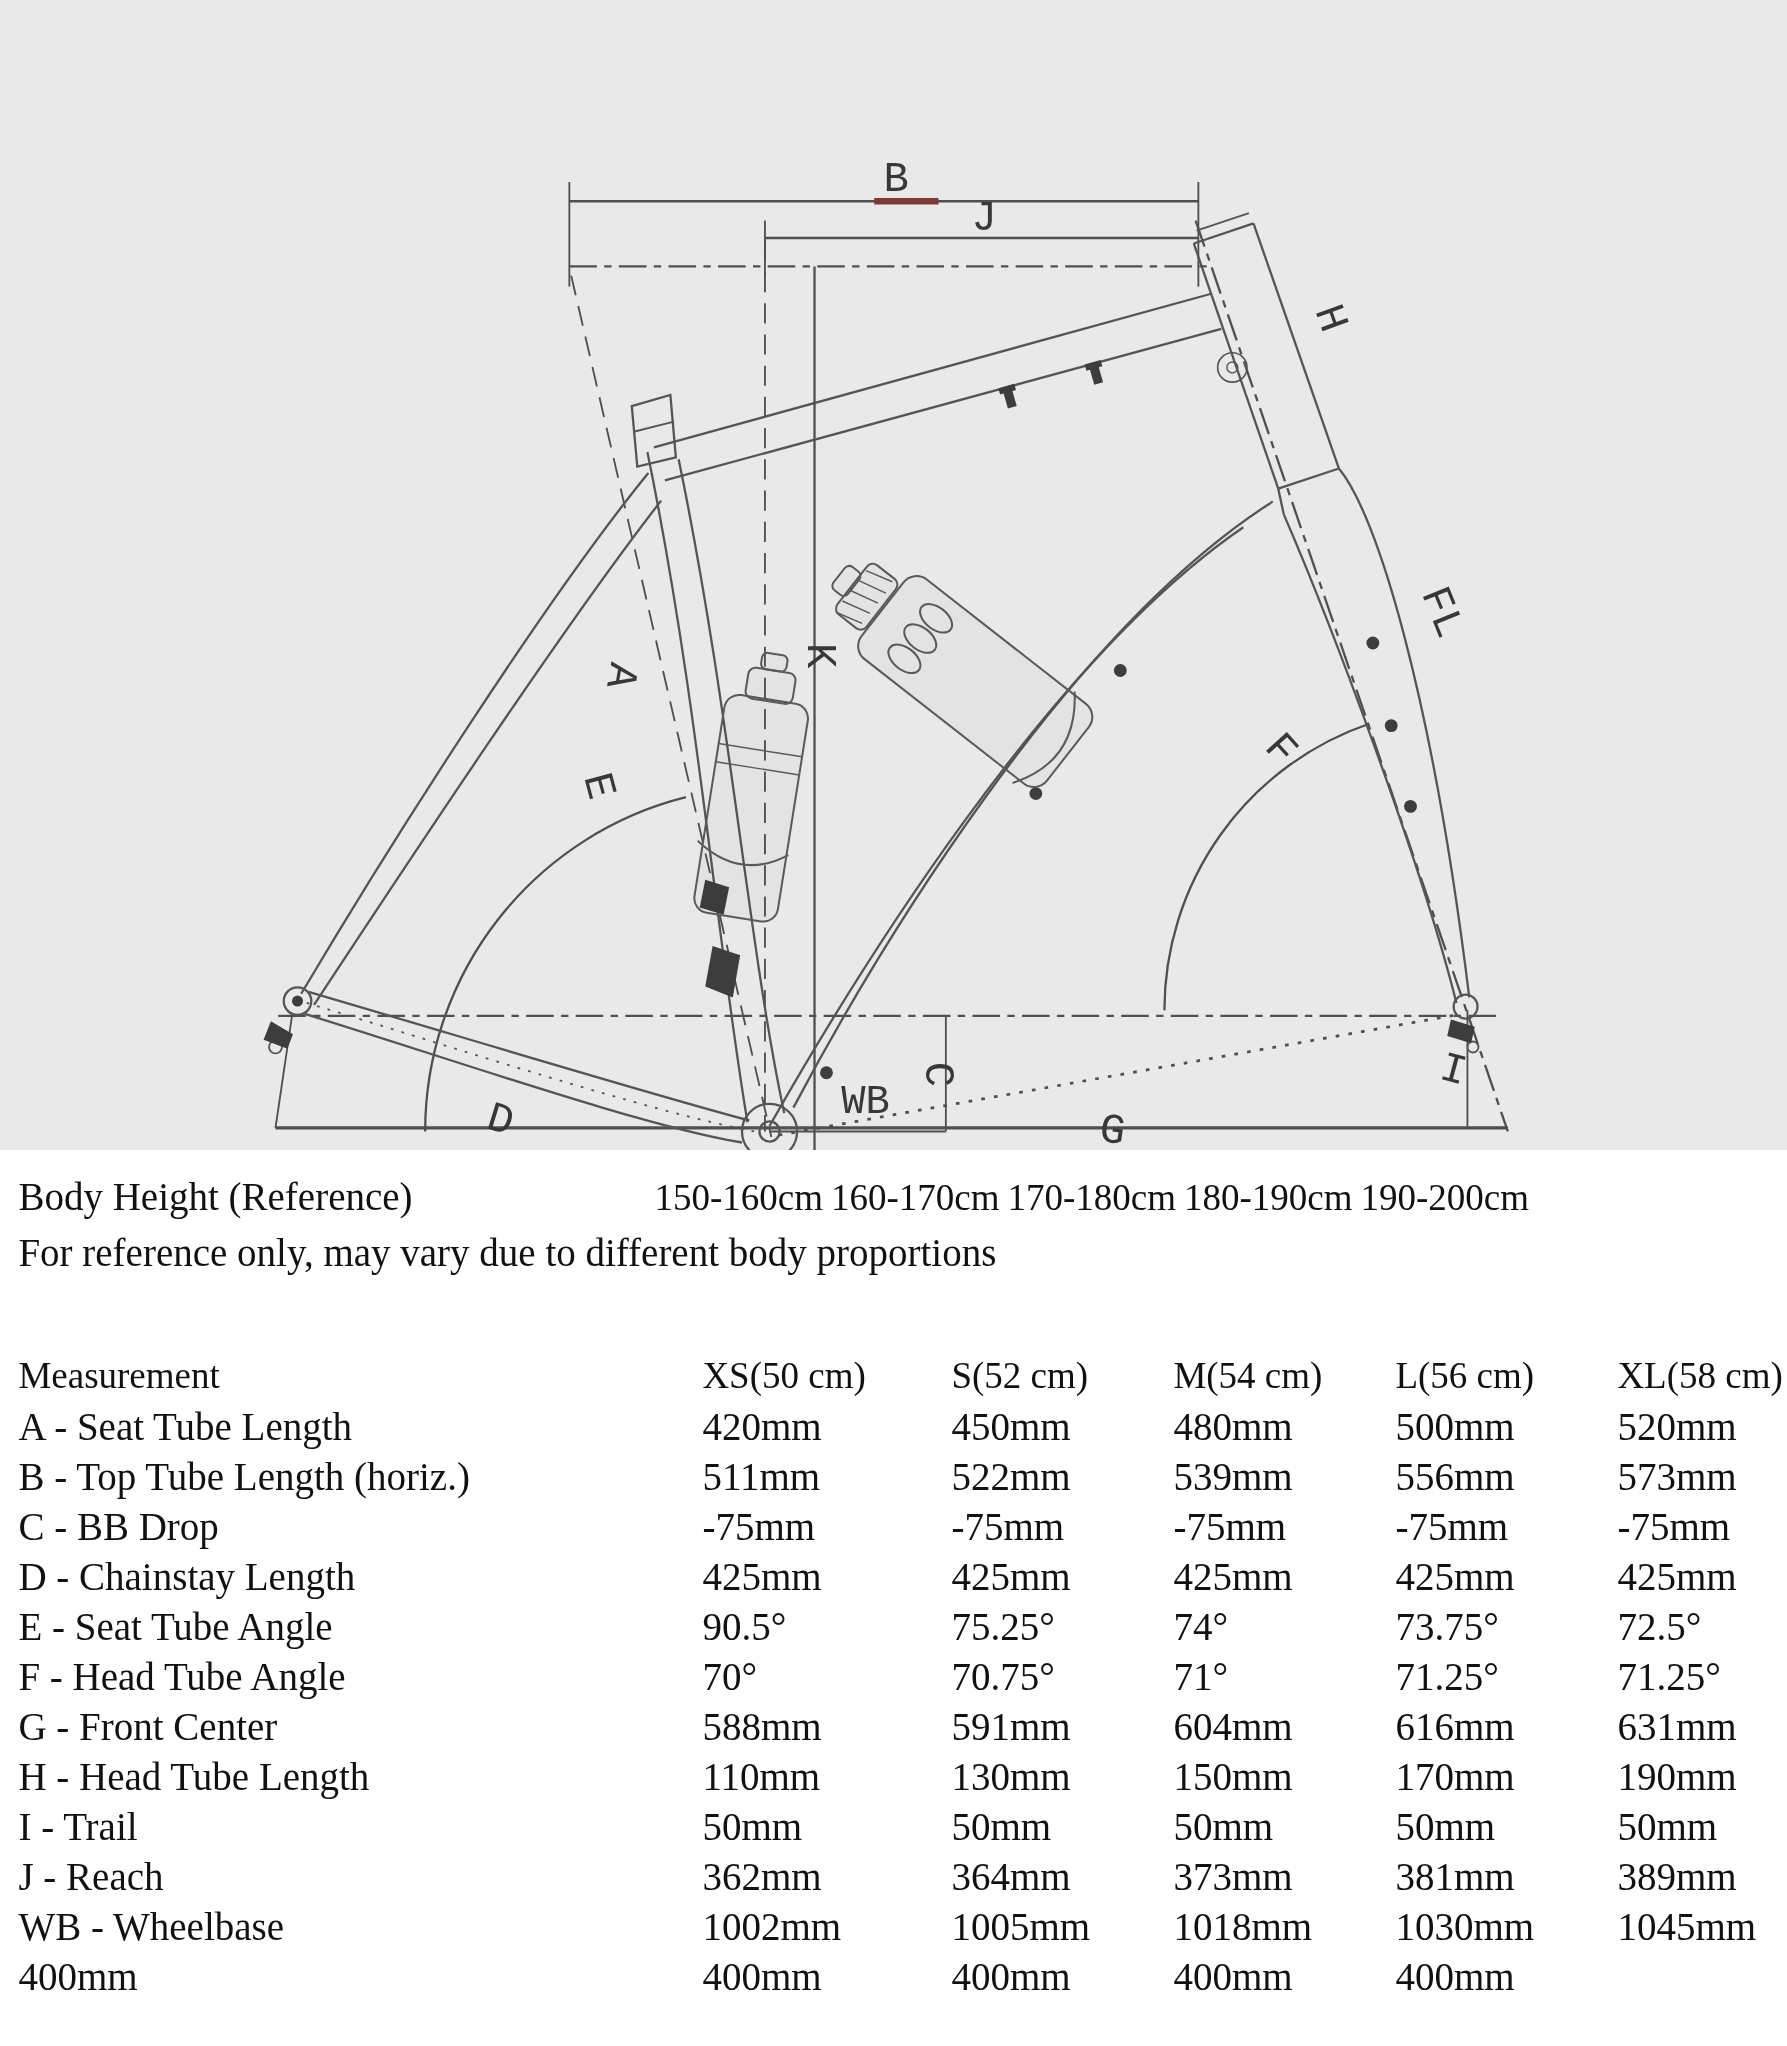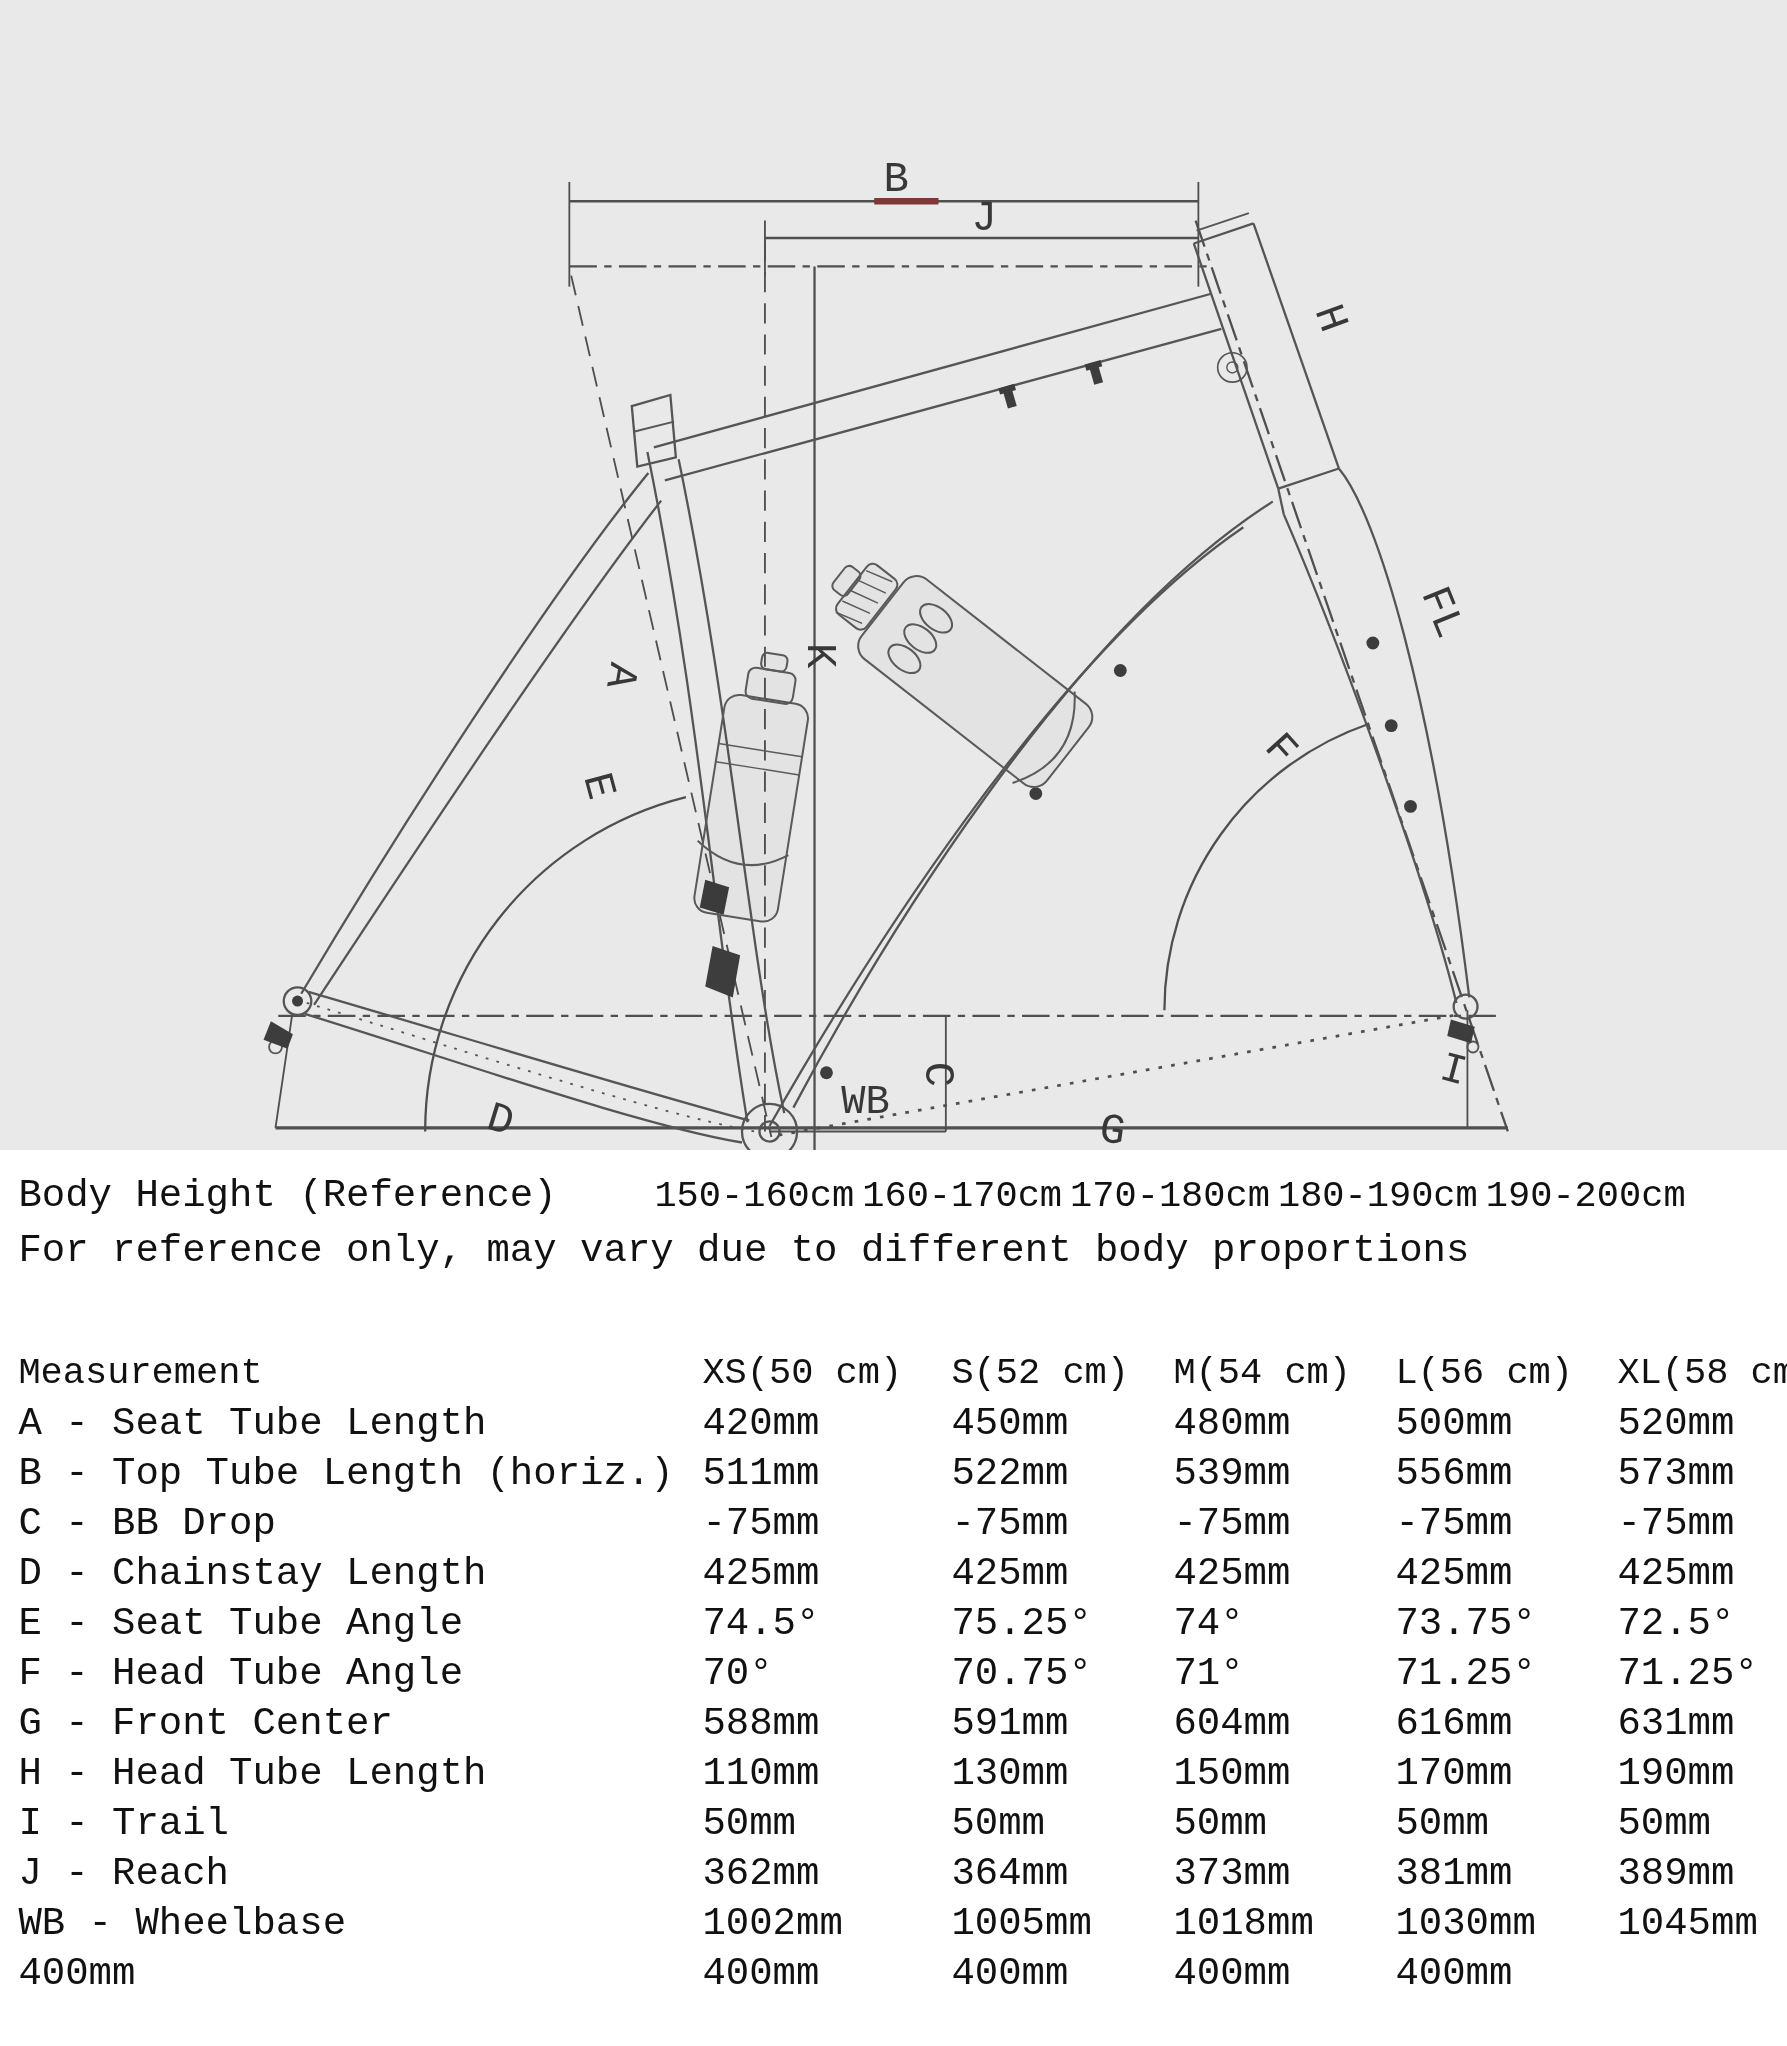--- a/index.html
+++ b/index.html
@@ -1,19 +1,19 @@
 <!DOCTYPE html>
 <html style="font-size:14.7px"><head>
 <meta charset="utf-8">
 <style>
   html,body{margin:0;padding:0;background:#ffffff;}
   body{width:1787px;height:2046px;font-family:"Liberation Mono",monospace;color:#111;}
   .diagram{position:relative;width:1787px;height:1150px;background:#e9e9e9;overflow:hidden;}
   .diagram svg{position:absolute;left:0;top:0;}
-  .content{padding:24px 18.4px 0 18.4px;}
+  .content{padding:24px 18.4px 0 18.4px;font-family:Liberation Serif, serif;}
   .bh-line{display:flex;align-items:baseline;font-size:39px;white-space:nowrap;}
   .bh-label{flex:0 0 636px;}
   .bh-ranges{display:flex;gap:8px;font-size:37px;}
   .note{font-size:39px;margin-top:11px;white-space:nowrap;}
   .geo-table{margin-top:79px;font-size:39px;}
   .geo-row{display:grid;grid-template-columns:684px 249px 222px 222px 222px auto;height:50px;align-items:baseline;white-space:nowrap;}
   .geo-row.header{font-size:37px;}
   .svg-label{font-family:"Liberation Mono",monospace;font-size:46px;fill:#383838;}
   .svg-label-wb{font-family:"Liberation Mono",monospace;font-size:44px;fill:#383838;}
 </style>
@@ -218,21 +218,21 @@
     <div class="geo-row">
       <span>D - Chainstay Length</span>
       <span>425mm</span>
       <span>425mm</span>
       <span>425mm</span>
       <span>425mm</span>
       <span>425mm</span>
     </div>
     <div class="geo-row">
       <span>E - Seat Tube Angle</span>
-      <span>74.5°</span>
+      <span>90.5°</span>
       <span>75.25°</span>
       <span>74°</span>
       <span>73.75°</span>
       <span>72.5°</span>
     </div>
     <div class="geo-row">
       <span>F - Head Tube Angle</span>
       <span>70°</span>
       <span>70.75°</span>
       <span>71°</span>

